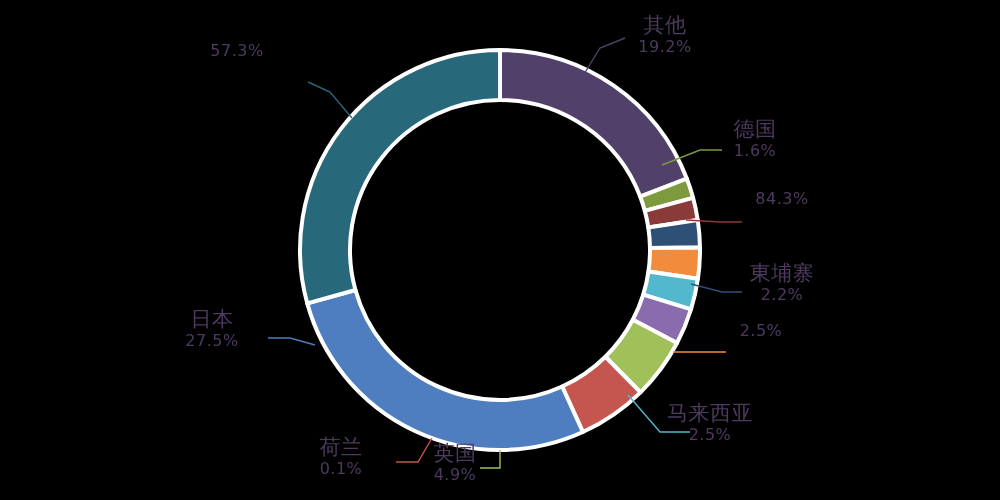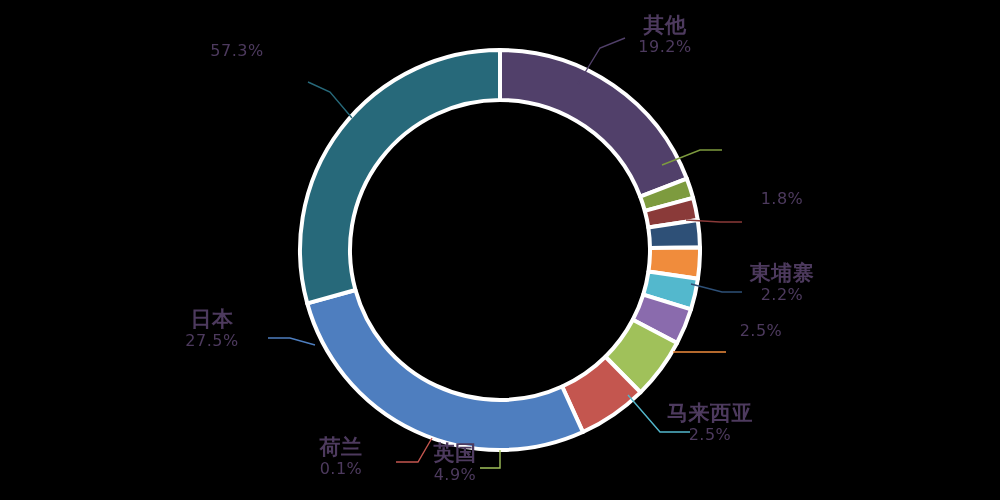--- a/index.html
+++ b/index.html
@@ -4,21 +4,21 @@
 <style>
   html,body{margin:0;padding:0;background:#000;}
   body{
     width:1000px;height:500px;overflow:hidden;
     font-family:"DejaVu Sans","Liberation Sans",sans-serif;
     position:relative;
   }
   #chart-root{position:absolute;inset:0;}
   svg.donut{position:absolute;left:0;top:0;width:1000px;height:500px;}
   .label-group{position:absolute;color:#4d3a5e;text-align:center;line-height:1.12;}
-  .label-name{font-size:21px;font-weight:700;letter-spacing:.5px;}
+  .label-name{font-size:21px;font-weight:400;letter-spacing:.5px;}
   .label-pct{font-size:16px;font-weight:400;letter-spacing:.5px;}
 </style>
 </head>
 <body>
 
 <div id="chart-root">
 
   <svg class="donut" viewBox="0 0 1000 500">
     <g id="slices">
         <path d="M 500 50 A 200 200 0 0 1 686.8657884913224 178.71762425734985 L 640.1493413684918 196.5382181930124 A 150 150 0 0 0 500 100 Z" fill="#51406a" stroke="#ffffff" stroke-width="4" stroke-linejoin="round"></path>
@@ -45,23 +45,27 @@
       <polyline points="315,345 290,338 268,338" fill="none" stroke="#4e7ebf" stroke-width="1.4"></polyline>
       <polyline points="352,118 330,92 308,82" fill="none" stroke="#27697a" stroke-width="1.4"></polyline>
     </g>
   </svg>
 
   <div class="label-group" style="left:600px;top:14px;width:130px;">
     <div class="label-name">其他</div>
     <div class="label-pct">19.2%</div>
   </div>
 
+  <div class="label-group" style="left:700px;top:118px;width:110px;">
+    <div class="label-name">德国</div>
+    <div class="label-pct">1.6%</div>
+  </div>
 
   <div class="label-group" style="left:722px;top:190px;width:120px;">
-    <div class="label-pct">1.8%</div>
+    <div class="label-pct">84.3%</div>
   </div>
 
   <div class="label-group" style="left:722px;top:262px;width:120px;">
     <div class="label-name">東埔寨</div>
     <div class="label-pct">2.2%</div>
   </div>
 
   <div class="label-group" style="left:706px;top:322px;width:110px;">
     <div class="label-pct">2.5%</div>
   </div>

